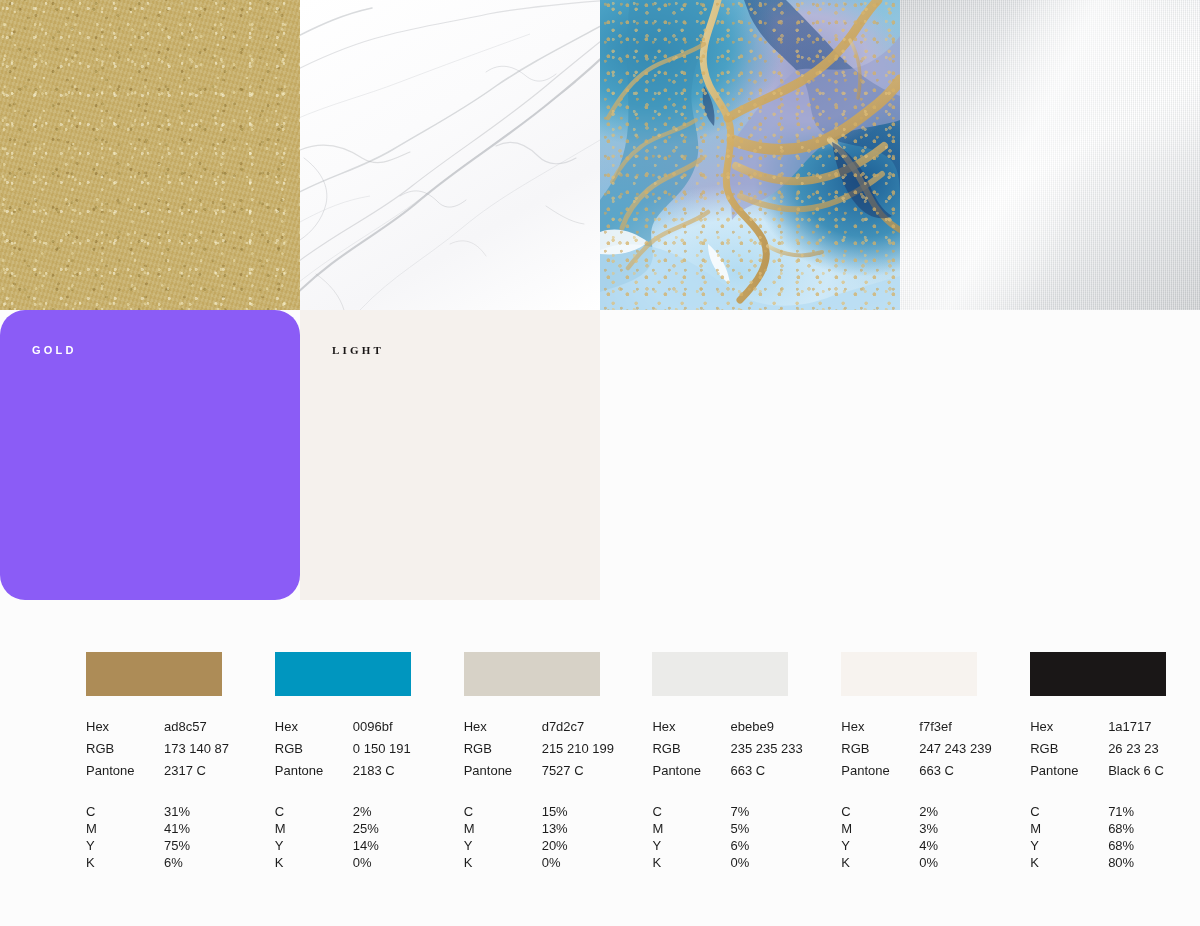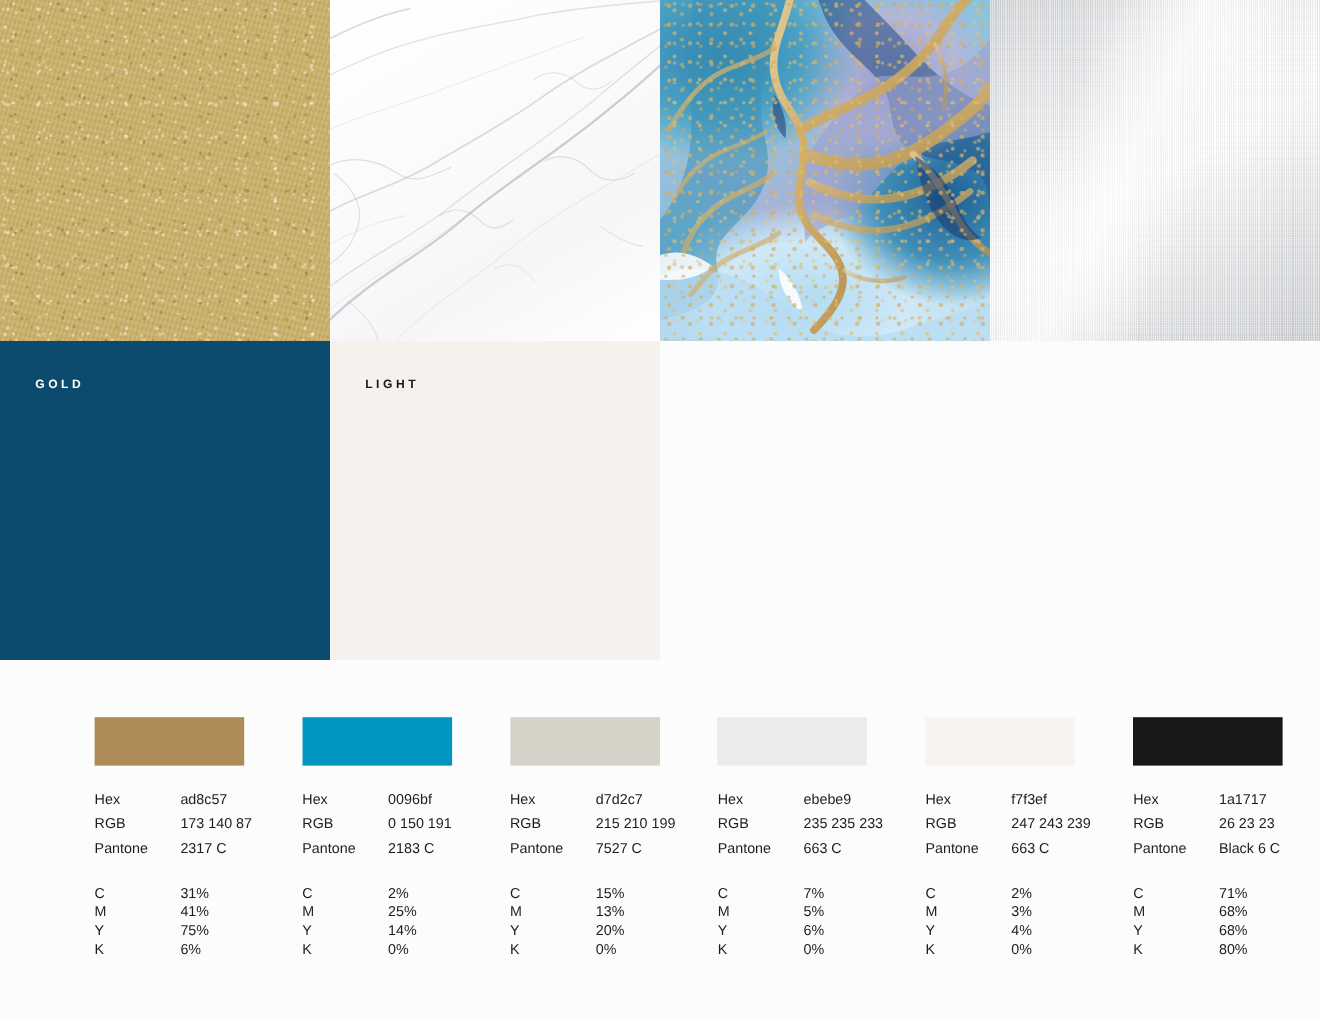--- a/index.html
+++ b/index.html
@@ -220,25 +220,25 @@
         <path d="M0,232 C18,226 34,232 48,242 C36,252 20,256 0,254 Z"></path>
         <path d="M108,244 C120,254 128,268 130,284 C118,276 108,262 108,244 Z"></path>
       </g>
     </svg>
   </div>
 
   <div class="texture-cell tex-silver"></div>
 </div>
 
 <div class="colour-band">
-  <div class="band-cell" style="background:#0c4a6e;">
+  <div class="band-cell" style="background:#8b5cf6;border-radius:25px;">
     <span class="band-label" style="color:#ffffff;">GOLD</span>
   </div>
   <div class="band-cell" style="background:#f5f1ed;">
-    <span class="band-label" style="color:#1a1717;">LIGHT</span>
+    <span class="band-label" style="color:#1a1717;font-family:Liberation Serif, serif;">LIGHT</span>
   </div>
 </div>
 
 <div class="spec-area">
   <div class="spec-row">
 
     <div class="spec-col">
       <div class="chip" style="background:#ad8c57;"></div>
       <div class="kv-block">
         <div class="kv-line">

